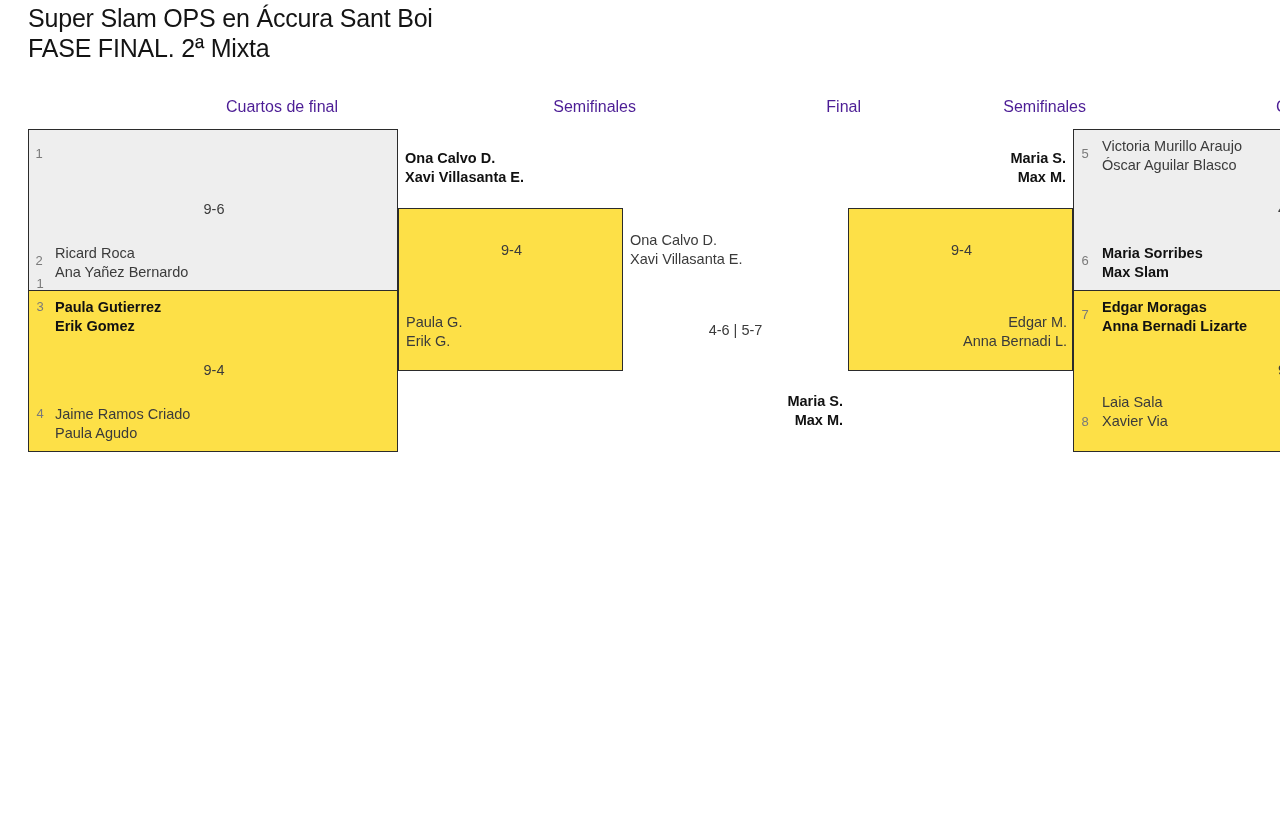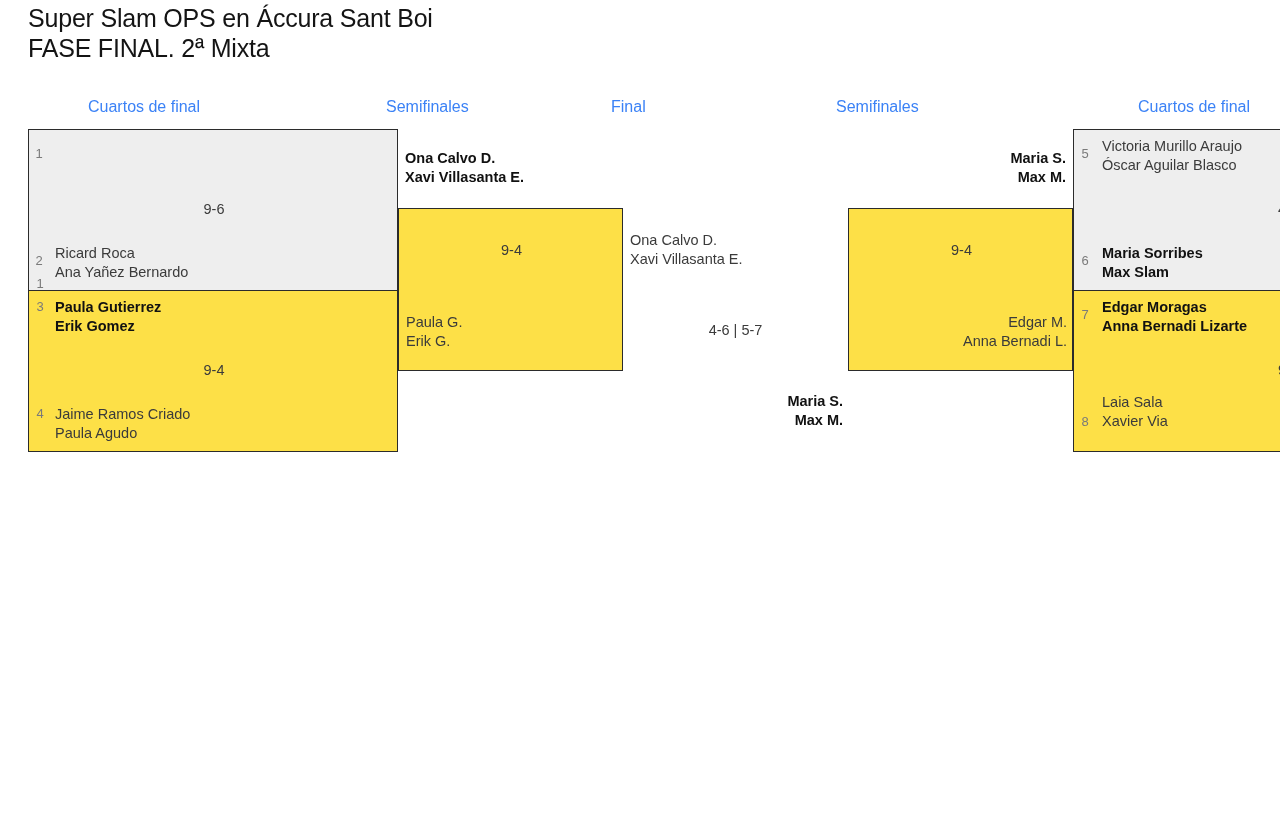--- a/index.html
+++ b/index.html
@@ -49,23 +49,23 @@
     color: #76bc21;
     letter-spacing: -1.5px;
     line-height: 62px;
   }
 
   
   .round-header {
     position: absolute;
     font-size: 16px;
     font-weight: 400;
-    color: #3b82f6;
-    white-space: nowrap;
-    text-align: left;
+    color: #4c1d95;
+    white-space: nowrap;
+    text-align: right;
   }
 
   
   .match {
     position: absolute;
     border: 1px solid #2b2b2b;
     background: #fde047;
   }
   .match.shaded { background: #eeeeee; }
 

